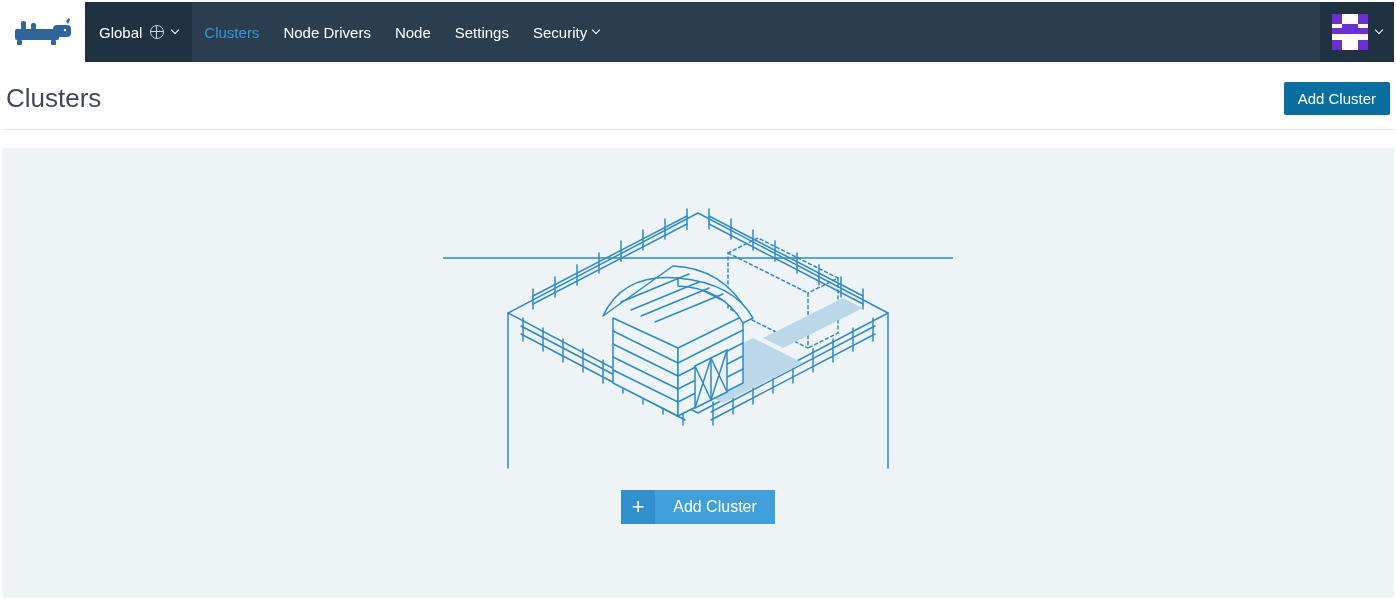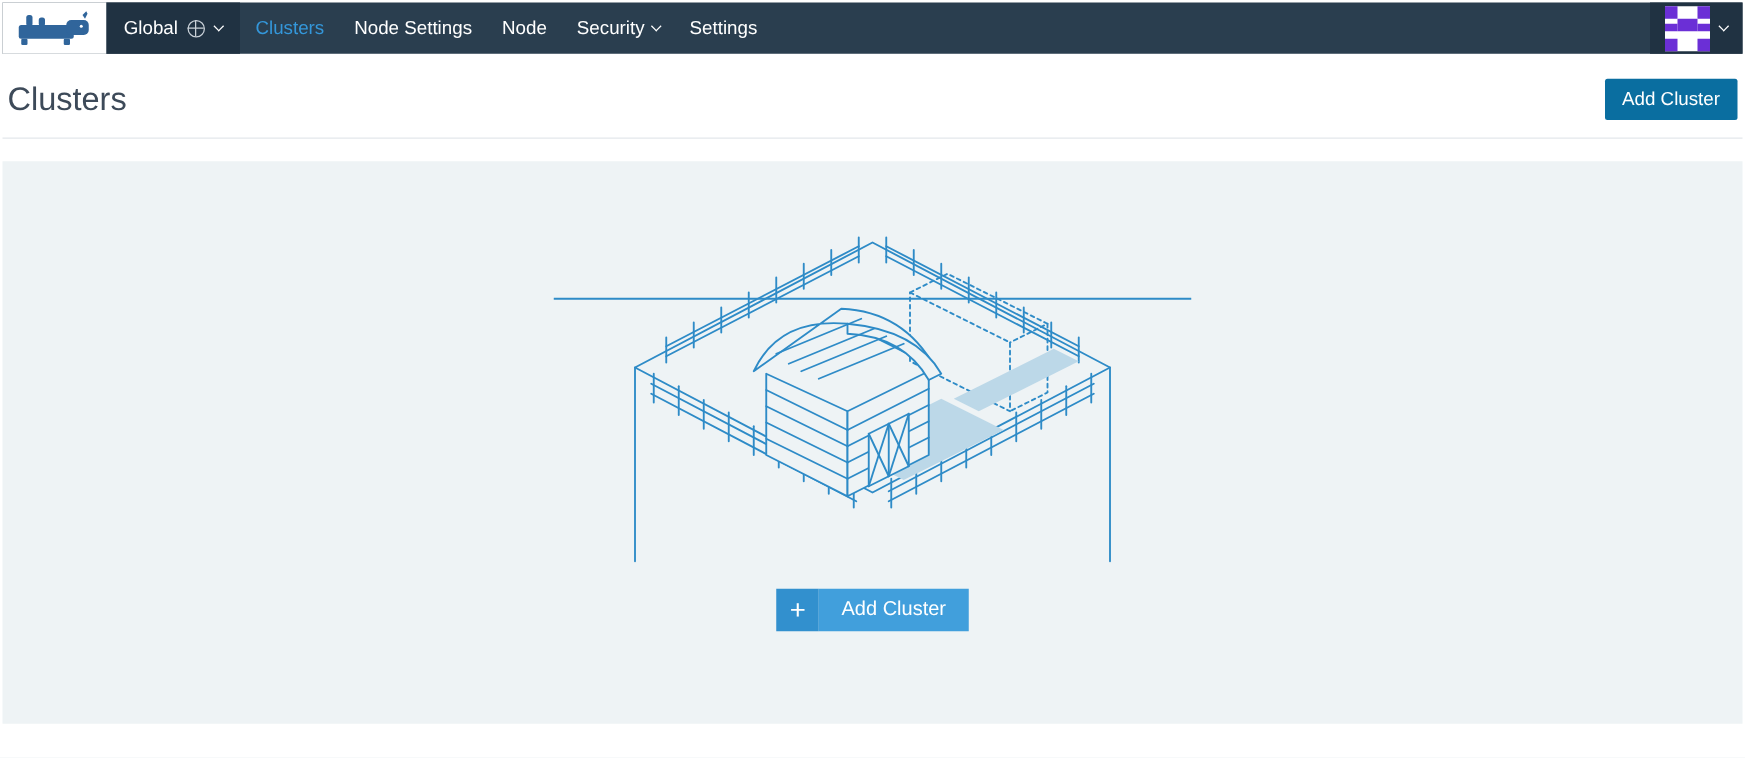--- a/index.html
+++ b/index.html
@@ -7,21 +7,21 @@
       padding: 0;
       box-sizing: border-box;
     }
     body {
       font-family: -apple-system, BlinkMacSystemFont, "Segoe UI", Helvetica, Arial, sans-serif;
       background: #fff;
       color: #3d4a59;
       font-size: 14px;
     }
     .topbar {
-      height: 41px;
+      height: 60px;
       background: #2a3e4f;
       display: flex;
       align-items: stretch;
       margin: 2px;
     }
     .logo-area {
       width: 83px;
       display: flex;
       align-items: center;
       justify-content: center;
@@ -208,31 +208,31 @@
     <span>Global</span>
     <span class="globe-icon"></span>
     <span class="chevron-down small"></span>
   </div>
 
   <div class="nav-items">
     <div class="nav-item active">
       <span>Clusters</span>
     </div>
     <div class="nav-item">
-      <span>Node Settings</span>
+      <span>Node Drivers</span>
     </div>
     <div class="nav-item">
       <span>Node</span>
+    </div>
+    <div class="nav-item">
+      <span>Settings</span>
     </div>
     <div class="nav-item">
       <span>Security</span>
       <span class="chevron-down small"></span>
-    </div>
-    <div class="nav-item">
-      <span>Settings</span>
     </div>
   </div>
 
   <div class="spacer"></div>
 
   <div class="user-area">
     <div class="avatar">
       <div class="sq" style="left:0;top:0;width:10px;height:10px"></div>
       <div class="sq" style="right:0;top:0;width:10px;height:10px"></div>
       <div class="sq" style="left:10px;top:10px;width:16px;height:10px"></div>

